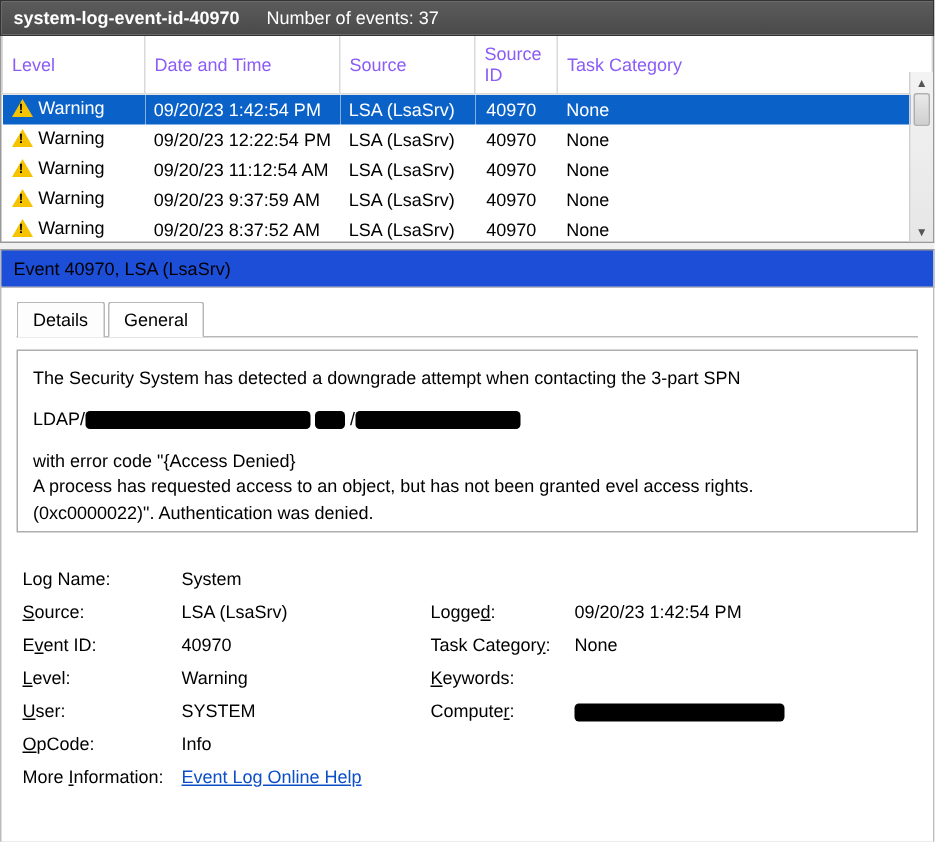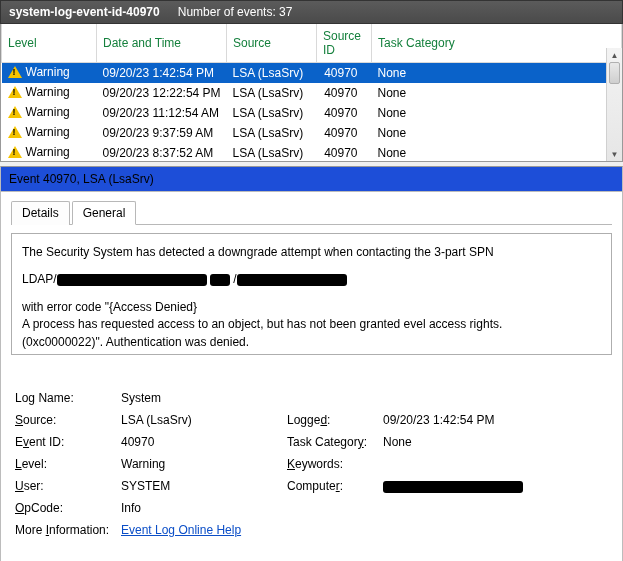--- a/index.html
+++ b/index.html
@@ -40,21 +40,21 @@
     table-layout: fixed;
   }
   table.grid th {
     text-align: left;
     font-weight: 400;
     background: #fff;
     border: 1px solid #d9d9d9;
     border-top: none;
     padding: 5px 6px;
     font-size: 12px;
-    color: #15803d;
+    color: #8b5cf6;
   }
   table.grid td {
     padding: 2px 6px;
     font-size: 12px;
     white-space: nowrap;
     overflow: hidden;
   }
   tr.row.selected td { background: #0a62c9; color: #fff; }
   .col-level { width: 95px; }
   .col-date  { width: 130px; }
@@ -135,21 +135,21 @@
     overflow: hidden;
   }
   .redact {
     display: inline-block;
     background: #000;
     height: 12px;
     vertical-align: middle;
     border-radius: 3px;
   }
   .props {
-    margin: 36px 4px 4px 4px;
+    margin: 24px 4px 4px 4px;
     display: grid;
     grid-template-columns: 100px 160px 90px 1fr;
     row-gap: 8px;
     column-gap: 6px;
     font-size: 12px;
     align-items: center;
   }
   .plabel u { text-decoration: underline; }
   a.link { color: #0b4ec7; text-decoration: underline; cursor: pointer; }
   .scrollbar-v {

